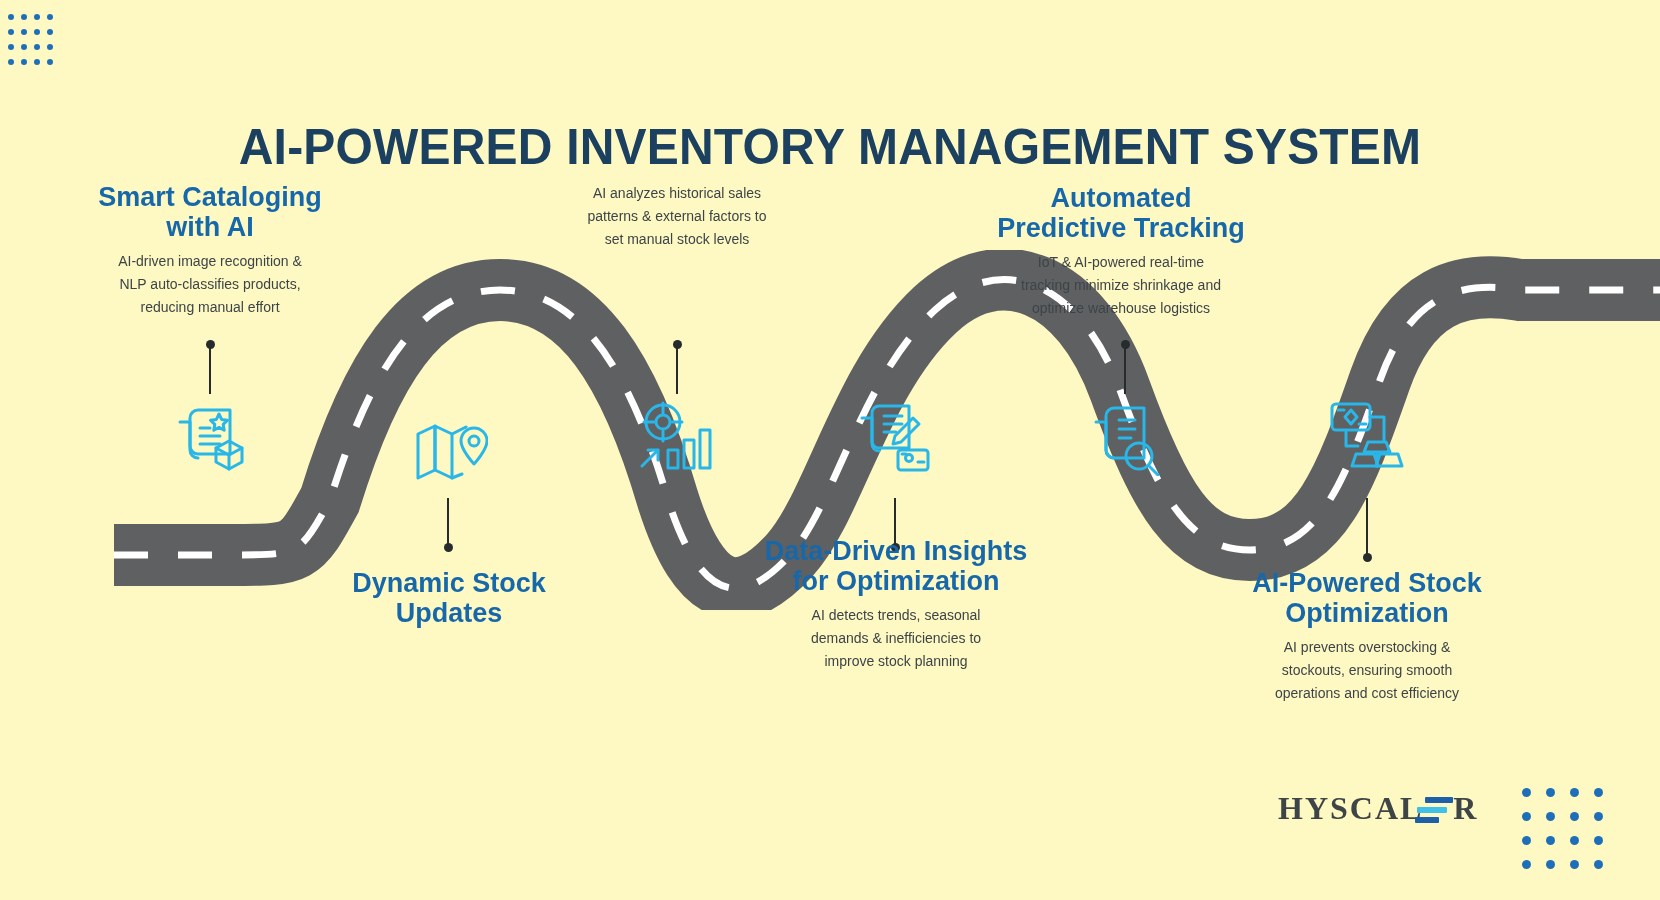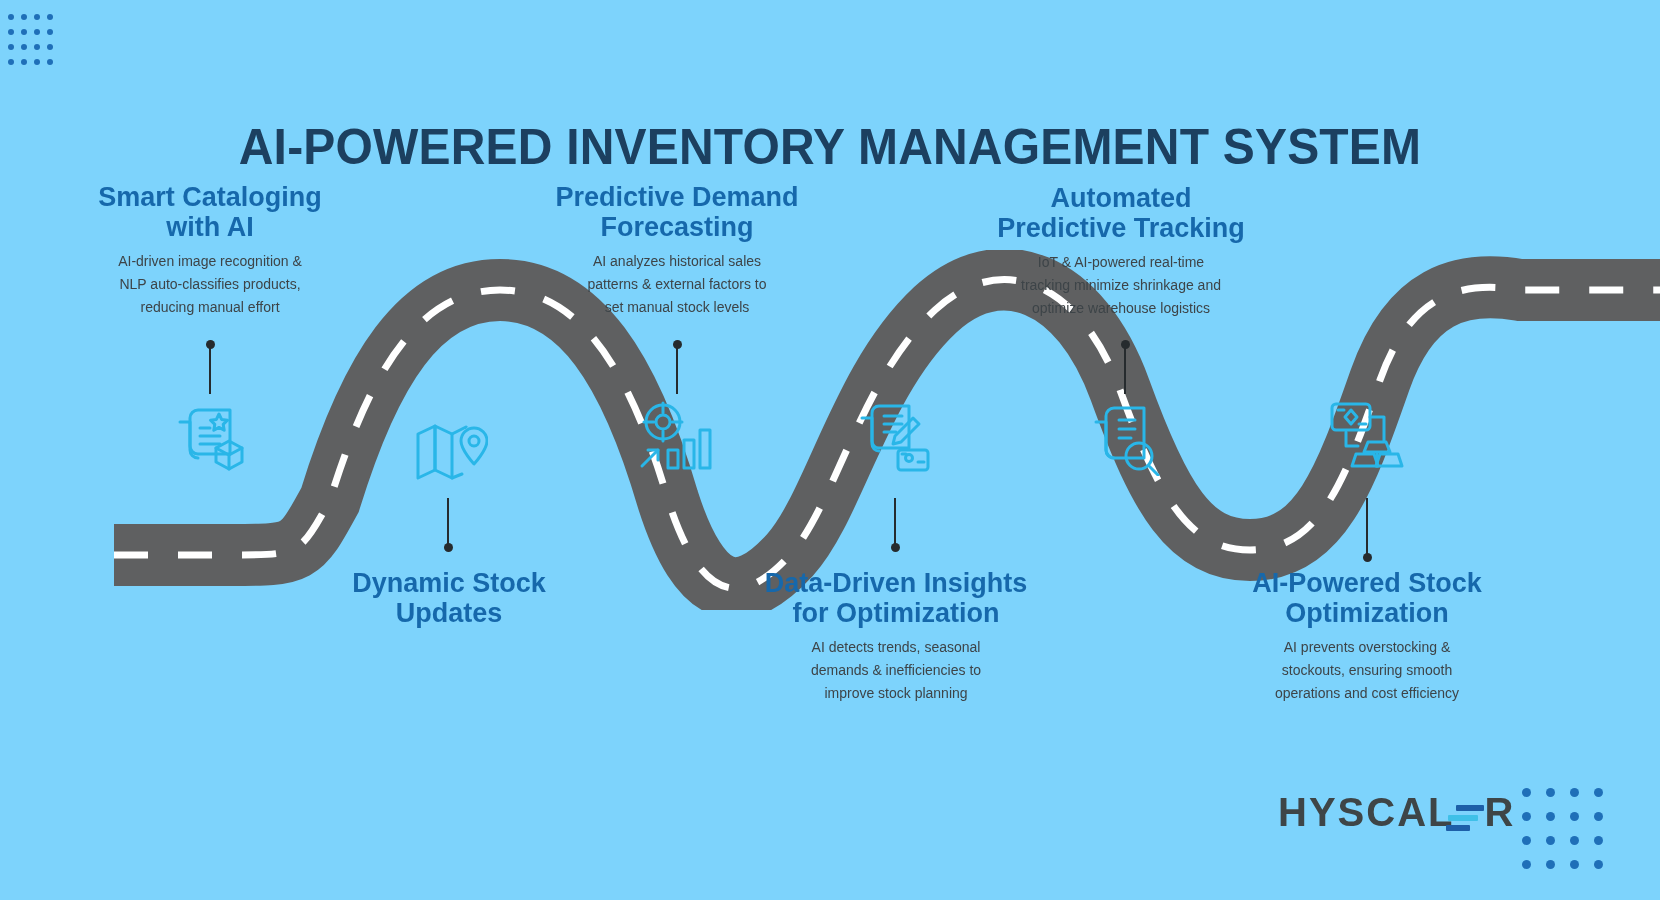--- a/index.html
+++ b/index.html
@@ -7,21 +7,21 @@
     margin: 0; padding: 0;
     width: 1660px; height: 900px;
     background: #ffffff;
     font-family: "Liberation Sans", sans-serif;
     overflow: hidden;
   }
   #canvas {
     position: relative;
     width: 1660px;
     height: 900px;
-    background: #7dd3fc;
+    background: #fef9c3;
   }
 
   
   .dot-grid { position: absolute; display: grid; }
   .dot-grid .dot { border-radius: 50%; background: #1f6fb8; }
 
   #dots-top-left {
     left: 8px; top: 14px;
     grid-template-columns: repeat(4, 13px);
     grid-template-rows: repeat(4, 15px);
@@ -96,25 +96,25 @@
   }
 
   
   #logo {
     position: absolute;
     left: 1278px; top: 790px;
     display: flex;
     align-items: center;
   }
   #logo-word {
-    font-size: 40px;
+    font-size: 32px;
     font-weight: bold;
     letter-spacing: 2px;
     color: #3e4547;
-    font-family: Liberation Sans, sans-serif;
+    font-family: Liberation Serif, serif;
     position: relative;
   }
   .logo-e {
     display: inline-block;
     position: relative;
     width: 30px;
     height: 36px;
     vertical-align: bottom;
   }
   .logo-e i {
@@ -228,24 +228,20 @@
     <span class="knob"></span>
   </div>
   <div class="step-text" style="left:305px; top:568px; width:288px;">
     <div class="step-title">
       <span>Dynamic Stock</span><br>
       <span>Updates</span>
     </div>
   </div>
 
   <div class="step-text" style="left:540px; top:182px; width:274px;">
-    <div class="step-title">
-      <span>Predictive Demand</span><br>
-      <span>Forecasting</span>
-    </div>
     <div class="step-desc">
       <span>AI analyzes historical sales</span><br>
       <span>patterns &amp; external factors to</span><br>
       <span>set manual stock levels</span>
     </div>
   </div>
   <div class="connector up" style="left:662px; top:342px; width:30px; height:52px;">
     <span class="stem"></span>
     <span class="knob"></span>
   </div>
@@ -275,21 +271,21 @@
         <circle cx="53" cy="62" r="3.5"></circle>
         <path d="M62 66 h6"></path>
         <path d="M46 58 h4"></path>
       </g>
     </svg>
   </div>
   <div class="connector down" style="left:880px; top:498px; width:30px; height:52px;">
     <span class="stem"></span>
     <span class="knob"></span>
   </div>
-  <div class="step-text" style="left:752px; top:568px; width:288px;">
+  <div class="step-text" style="left:752px; top:536px; width:288px;">
     <div class="step-title">
       <span>Data-Driven Insights</span><br>
       <span>for Optimization</span>
     </div>
     <div class="step-desc">
       <span>AI detects trends, seasonal</span><br>
       <span>demands &amp; inefficiencies to</span><br>
       <span>improve stock planning</span>
     </div>
   </div>

